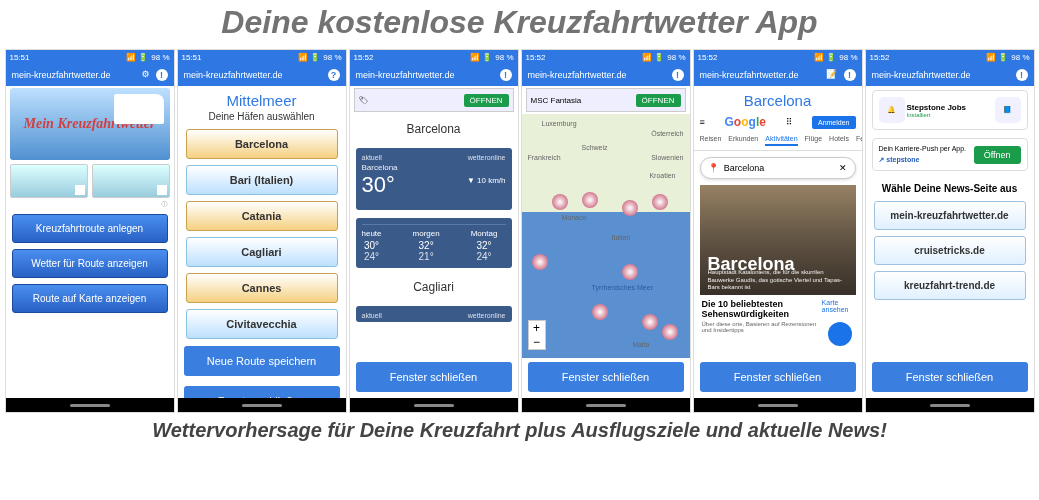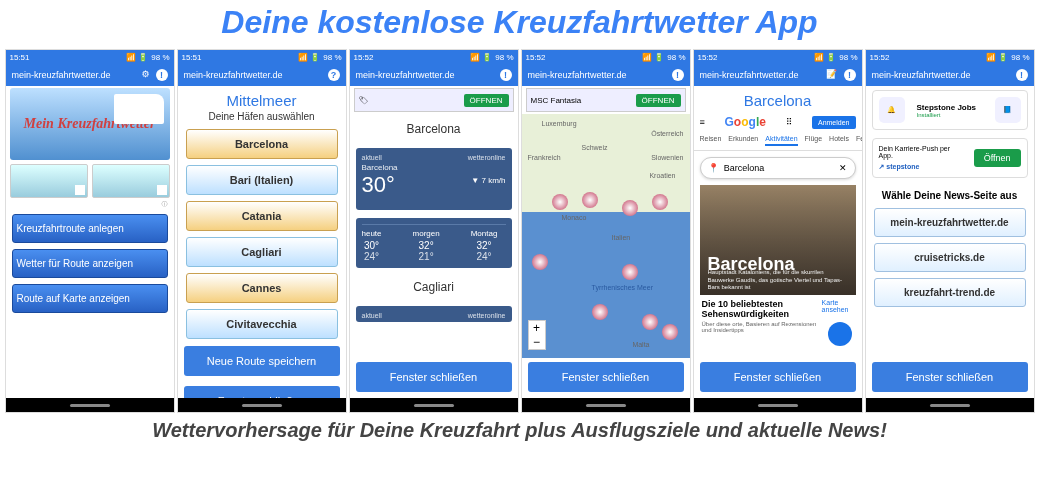--- a/index.html
+++ b/index.html
@@ -1,27 +1,27 @@
 <!DOCTYPE html>
 <html><head>
 <meta charset="utf-8">
 <style>
   * { box-sizing: border-box; margin: 0; padding: 0; }
   body { font-family: Arial, Helvetica, sans-serif; background: #fff; width: 1039px; }
-  .title { font-size: 32px; font-weight: bold; font-style: italic; color: #3b82f6; text-align: center; padding: 4px 0 8px; }
+  .title { font-size: 32px; font-weight: bold; font-style: italic; color: #737373; text-align: center; padding: 4px 0 8px; }
   .subtitle { font-size: 20px; font-weight: bold; font-style: italic; color: #444; text-align: center; padding: 6px 0; }
   .screens { display: flex; justify-content: center; gap: 2px; padding: 0 4px; }
   .screen { width: 170px; height: 364px; background: #fff; border: 1px solid #ddd; display: flex; flex-direction: column; position: relative; overflow: hidden; }
   .statusbar { background: #2f78e3; color: #fff; font-size: 8px; height: 14px; display: flex; justify-content: space-between; align-items: center; padding: 0 4px; }
   .statusbar .right { display: flex; gap: 3px; align-items: center; }
   .appbar { background: #2f78e3; color: #fff; font-size: 9px; height: 22px; display: flex; justify-content: space-between; align-items: center; padding: 0 6px; }
   .appbar .icons { display: flex; gap: 6px; }
   .icon-circle { width: 12px; height: 12px; border-radius: 50%; background: #fff; color: #2f78e3; display: flex; align-items: center; justify-content: center; font-size: 9px; font-weight: bold; }
   .content { flex: 1; overflow: hidden; display: flex; flex-direction: column; }
-  .btn-blue { background: linear-gradient(#4a8ff0, #2861c4); color: #fff; font-size: 10px; padding: 8px 4px; margin: 3px 6px; border-radius: 3px; border: 1px solid #1a4a9c; }
+  .btn-blue { background: linear-gradient(#4a8ff0, #2861c4); color: #fff; font-size: 10px; text-align: center; padding: 8px 4px; margin: 3px 6px; border-radius: 3px; border: 1px solid #1a4a9c; }
   .btn-blue-flat { background: #3a7ee0; color: #fff; font-size: 11px; text-align: center; padding: 9px 4px; margin: 4px 6px 6px; border-radius: 3px; }
   .btn-orange { background: linear-gradient(#fff, #f5d080); color: #333; font-size: 11px; font-weight: bold; text-align: center; padding: 8px 4px; margin: 3px 8px; border-radius: 3px; border: 1px solid #c9a050; }
   .btn-lightblue { background: linear-gradient(#fff, #bde0ff); color: #333; font-size: 11px; font-weight: bold; text-align: center; padding: 8px 4px; margin: 3px 8px; border-radius: 3px; border: 1px solid #8ac0e0; }
   .btn-white { background: linear-gradient(#fff, #e0f0ff); color: #333; font-size: 10px; font-weight: bold; text-align: center; padding: 8px 4px; margin: 3px 8px; border-radius: 3px; border: 1px solid #a0c0e0; }
   .navbar { background: #000; height: 14px; display: flex; justify-content: center; align-items: center; }
   .navbar .pill { width: 40px; height: 3px; background: #888; border-radius: 2px; }
   .section-title { color: #2f78e3; font-size: 15px; font-weight: 500; text-align: center; padding: 6px 0 2px; }
   .section-sub { color: #333; font-size: 10px; text-align: center; padding: 0 0 4px; }
   
   .hero { height: 72px; margin: 2px 4px; background: linear-gradient(#bde0ff, #5090d0); border-radius: 3px; display: flex; align-items: center; justify-content: center; position: relative; }
@@ -57,21 +57,21 @@
   .goog-tabs .active { color: #1a73e8; border-bottom: 2px solid #1a73e8; padding-bottom: 2px; }
   .goog-search { margin: 6px; background: #fff; border: 1px solid #ccc; border-radius: 14px; padding: 5px 8px; font-size: 9px; display: flex; align-items: center; gap: 4px; box-shadow: 0 1px 3px rgba(0,0,0,.15); }
   .goog-hero { height: 110px; background: linear-gradient(rgba(0,0,0,.1), rgba(0,0,0,.5)), linear-gradient(#a89070, #706050); position: relative; margin: 0 6px; }
   .goog-hero .city { position: absolute; bottom: 20px; left: 8px; color: #fff; font-size: 18px; font-weight: bold; }
   .goog-hero .desc { position: absolute; bottom: 4px; left: 8px; right: 8px; color: #eee; font-size: 6px; line-height: 1.2; }
   .goog-section { padding: 4px 8px; font-size: 9px; display: flex; justify-content: space-between; align-items: flex-start; }
   .goog-section .sub { font-size: 6px; color: #666; margin-top: 2px; }
   .goog-section .link { color: #1a73e8; font-size: 7px; }
   .fab { position: absolute; right: 10px; bottom: 52px; width: 24px; height: 24px; background: #1a73e8; border-radius: 50%; }
   
-  .news-ad { margin: 4px 6px; border: 1px solid #ddd; border-radius: 4px; padding: 6px; display: flex; gap: 12px; align-items: center; font-size: 7px; }
+  .news-ad { margin: 4px 6px; border: 1px solid #ddd; border-radius: 4px; padding: 6px; display: flex; gap: 2px; align-items: center; font-size: 7px; }
   .news-ad .icon { width: 26px; height: 26px; background: #f0f0ff; border-radius: 5px; display: flex; align-items: center; justify-content: center; }
   .news-ad .open { background: #1a9c4a; color: #fff; padding: 4px 10px; border-radius: 3px; font-size: 9px; margin-left: auto; }
   .news-prompt { font-size: 10px; font-weight: bold; text-align: center; padding: 8px 4px 4px; }
 </style>
 </head>
 <body>
 
 <div class="title">Deine kostenlose Kreuzfahrtwetter App</div>
 
 <div class="screens">
@@ -160,21 +160,21 @@
       <div class="weather-card">
         <div style="display:flex;justify-content:space-between;font-size:7px;opacity:.8">
           <span>aktuell</span>
           <span>wetteronline</span>
         </div>
         <div class="weather-now">
           <div>
             <div style="font-size:8px;opacity:.9">Barcelona</div>
             <div class="temp">30°</div>
           </div>
-          <div class="wind">▼ 7 km/h</div>
+          <div class="wind">▼ 10 km/h</div>
         </div>
       </div>
       <div class="weather-card">
         <div class="weather-days">
           <div class="col">
               <div>heute</div>
               <div class="hi">30°</div>
               <div class="lo">24°</div>
             </div>
           <div class="col">

